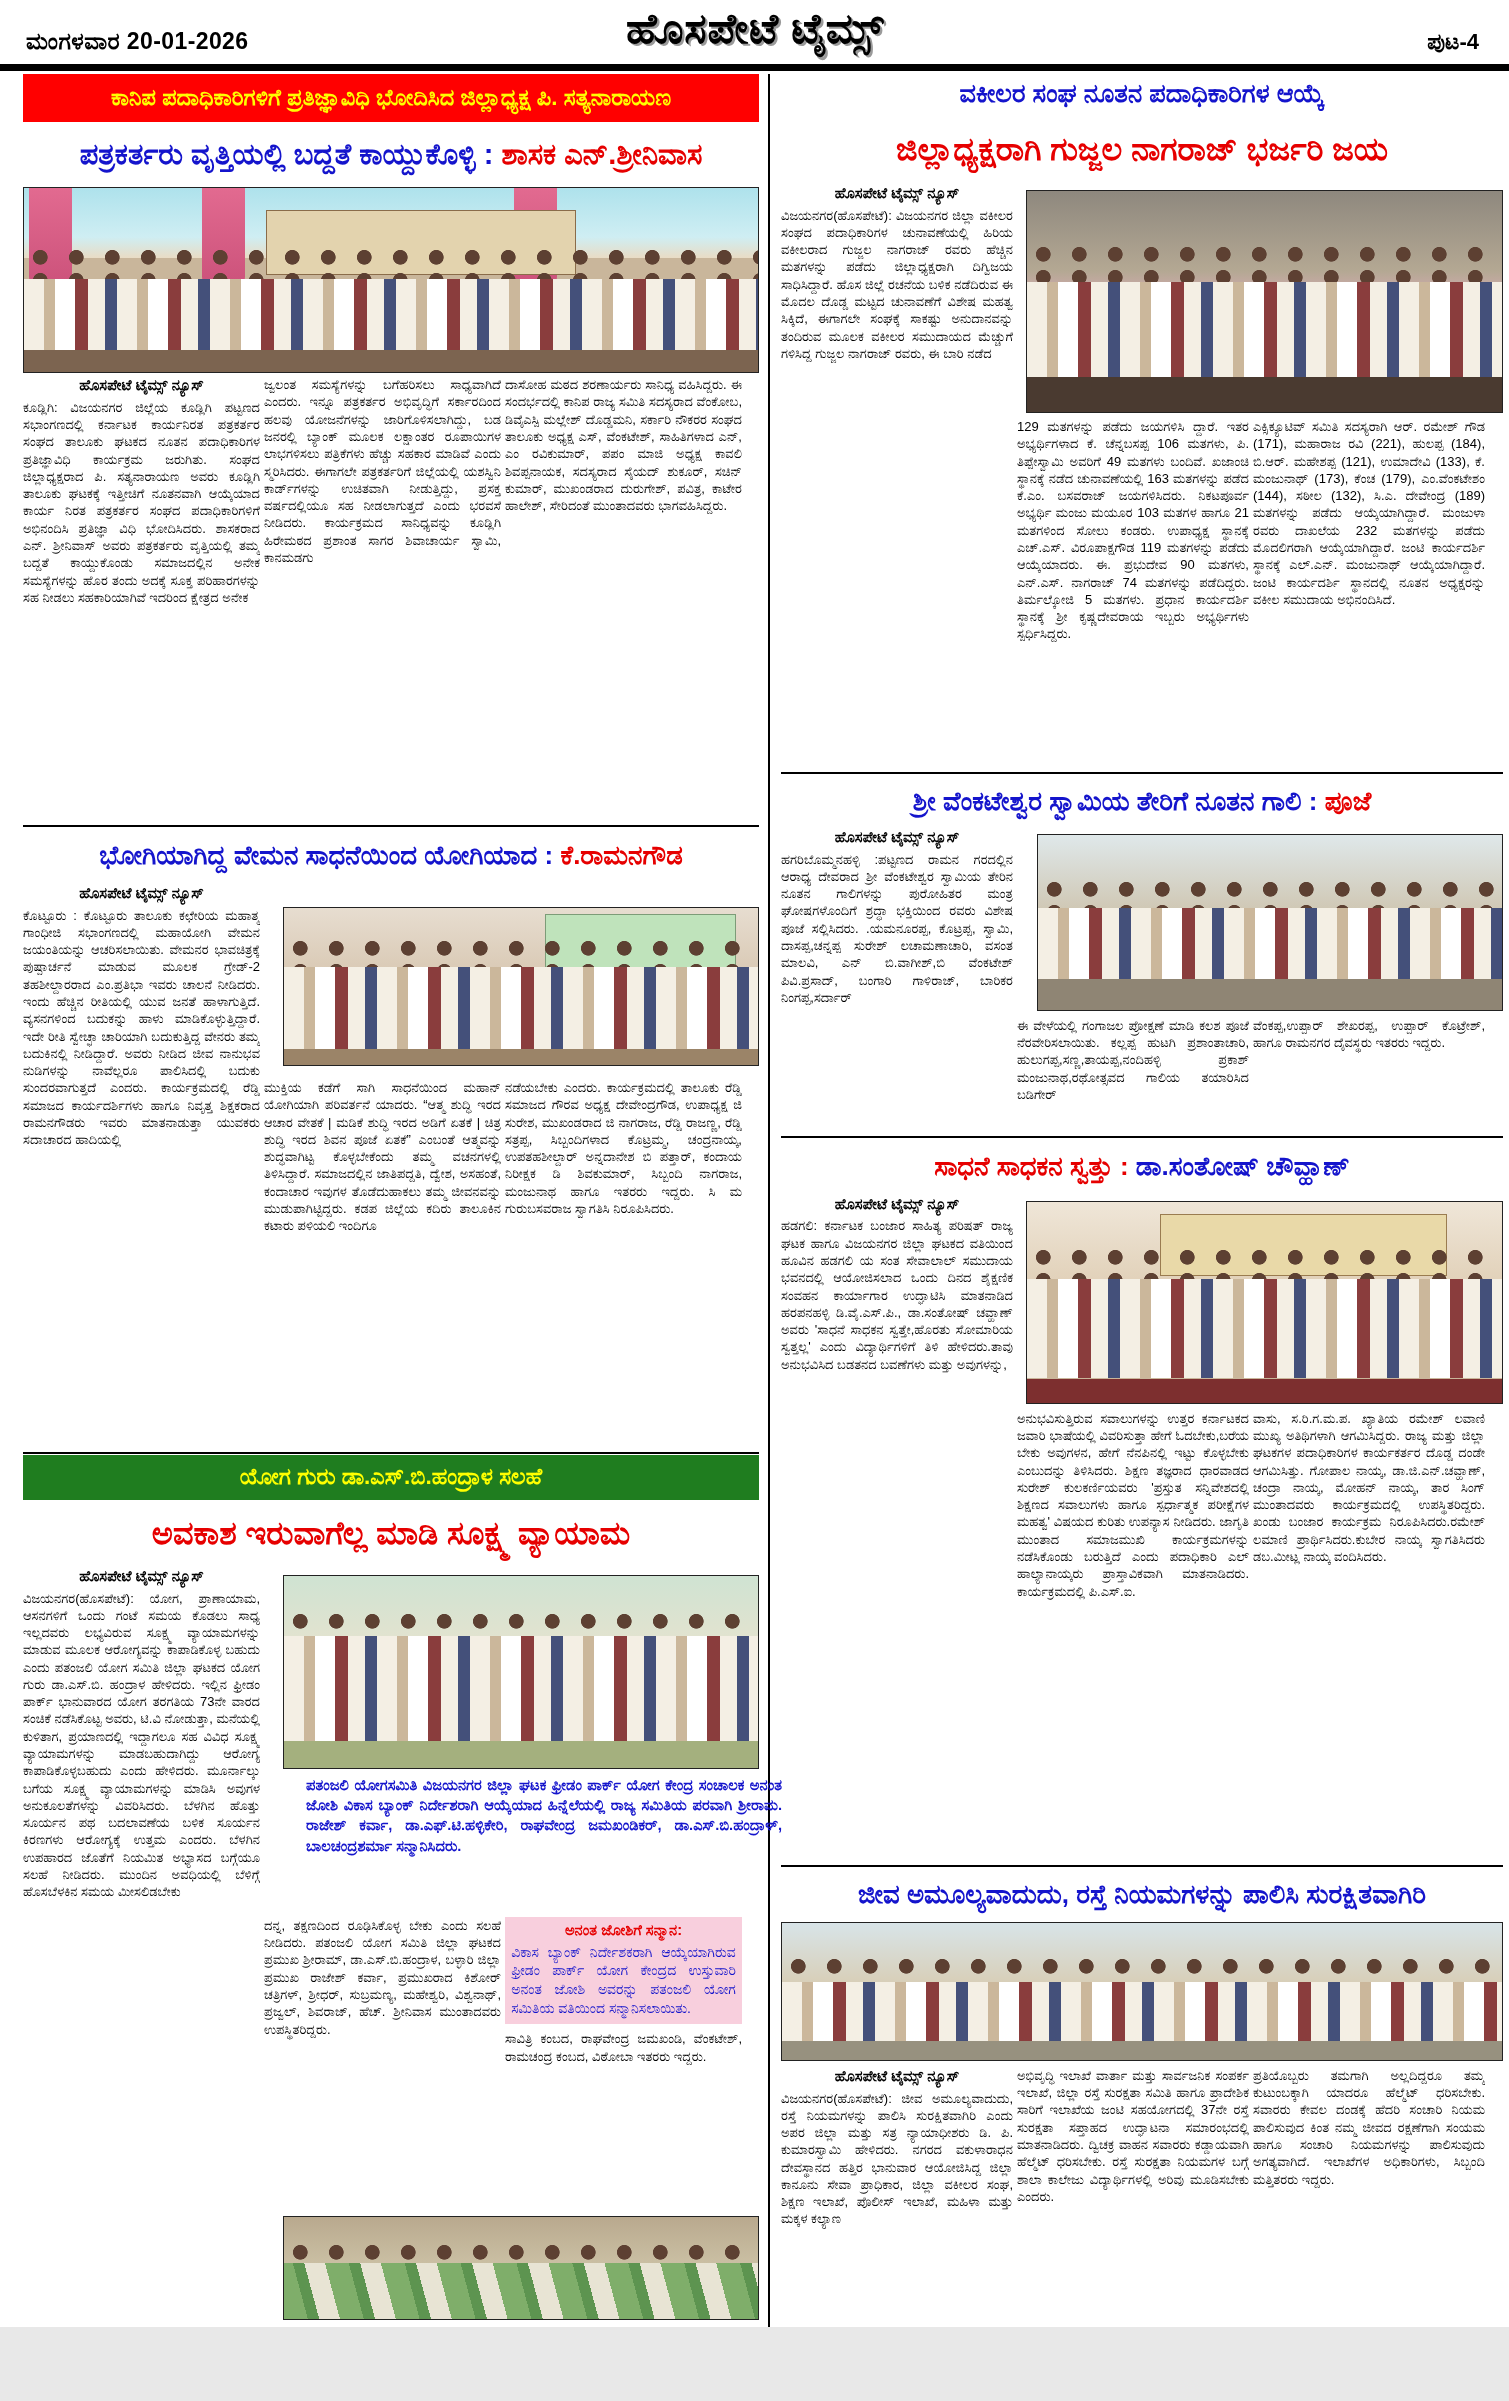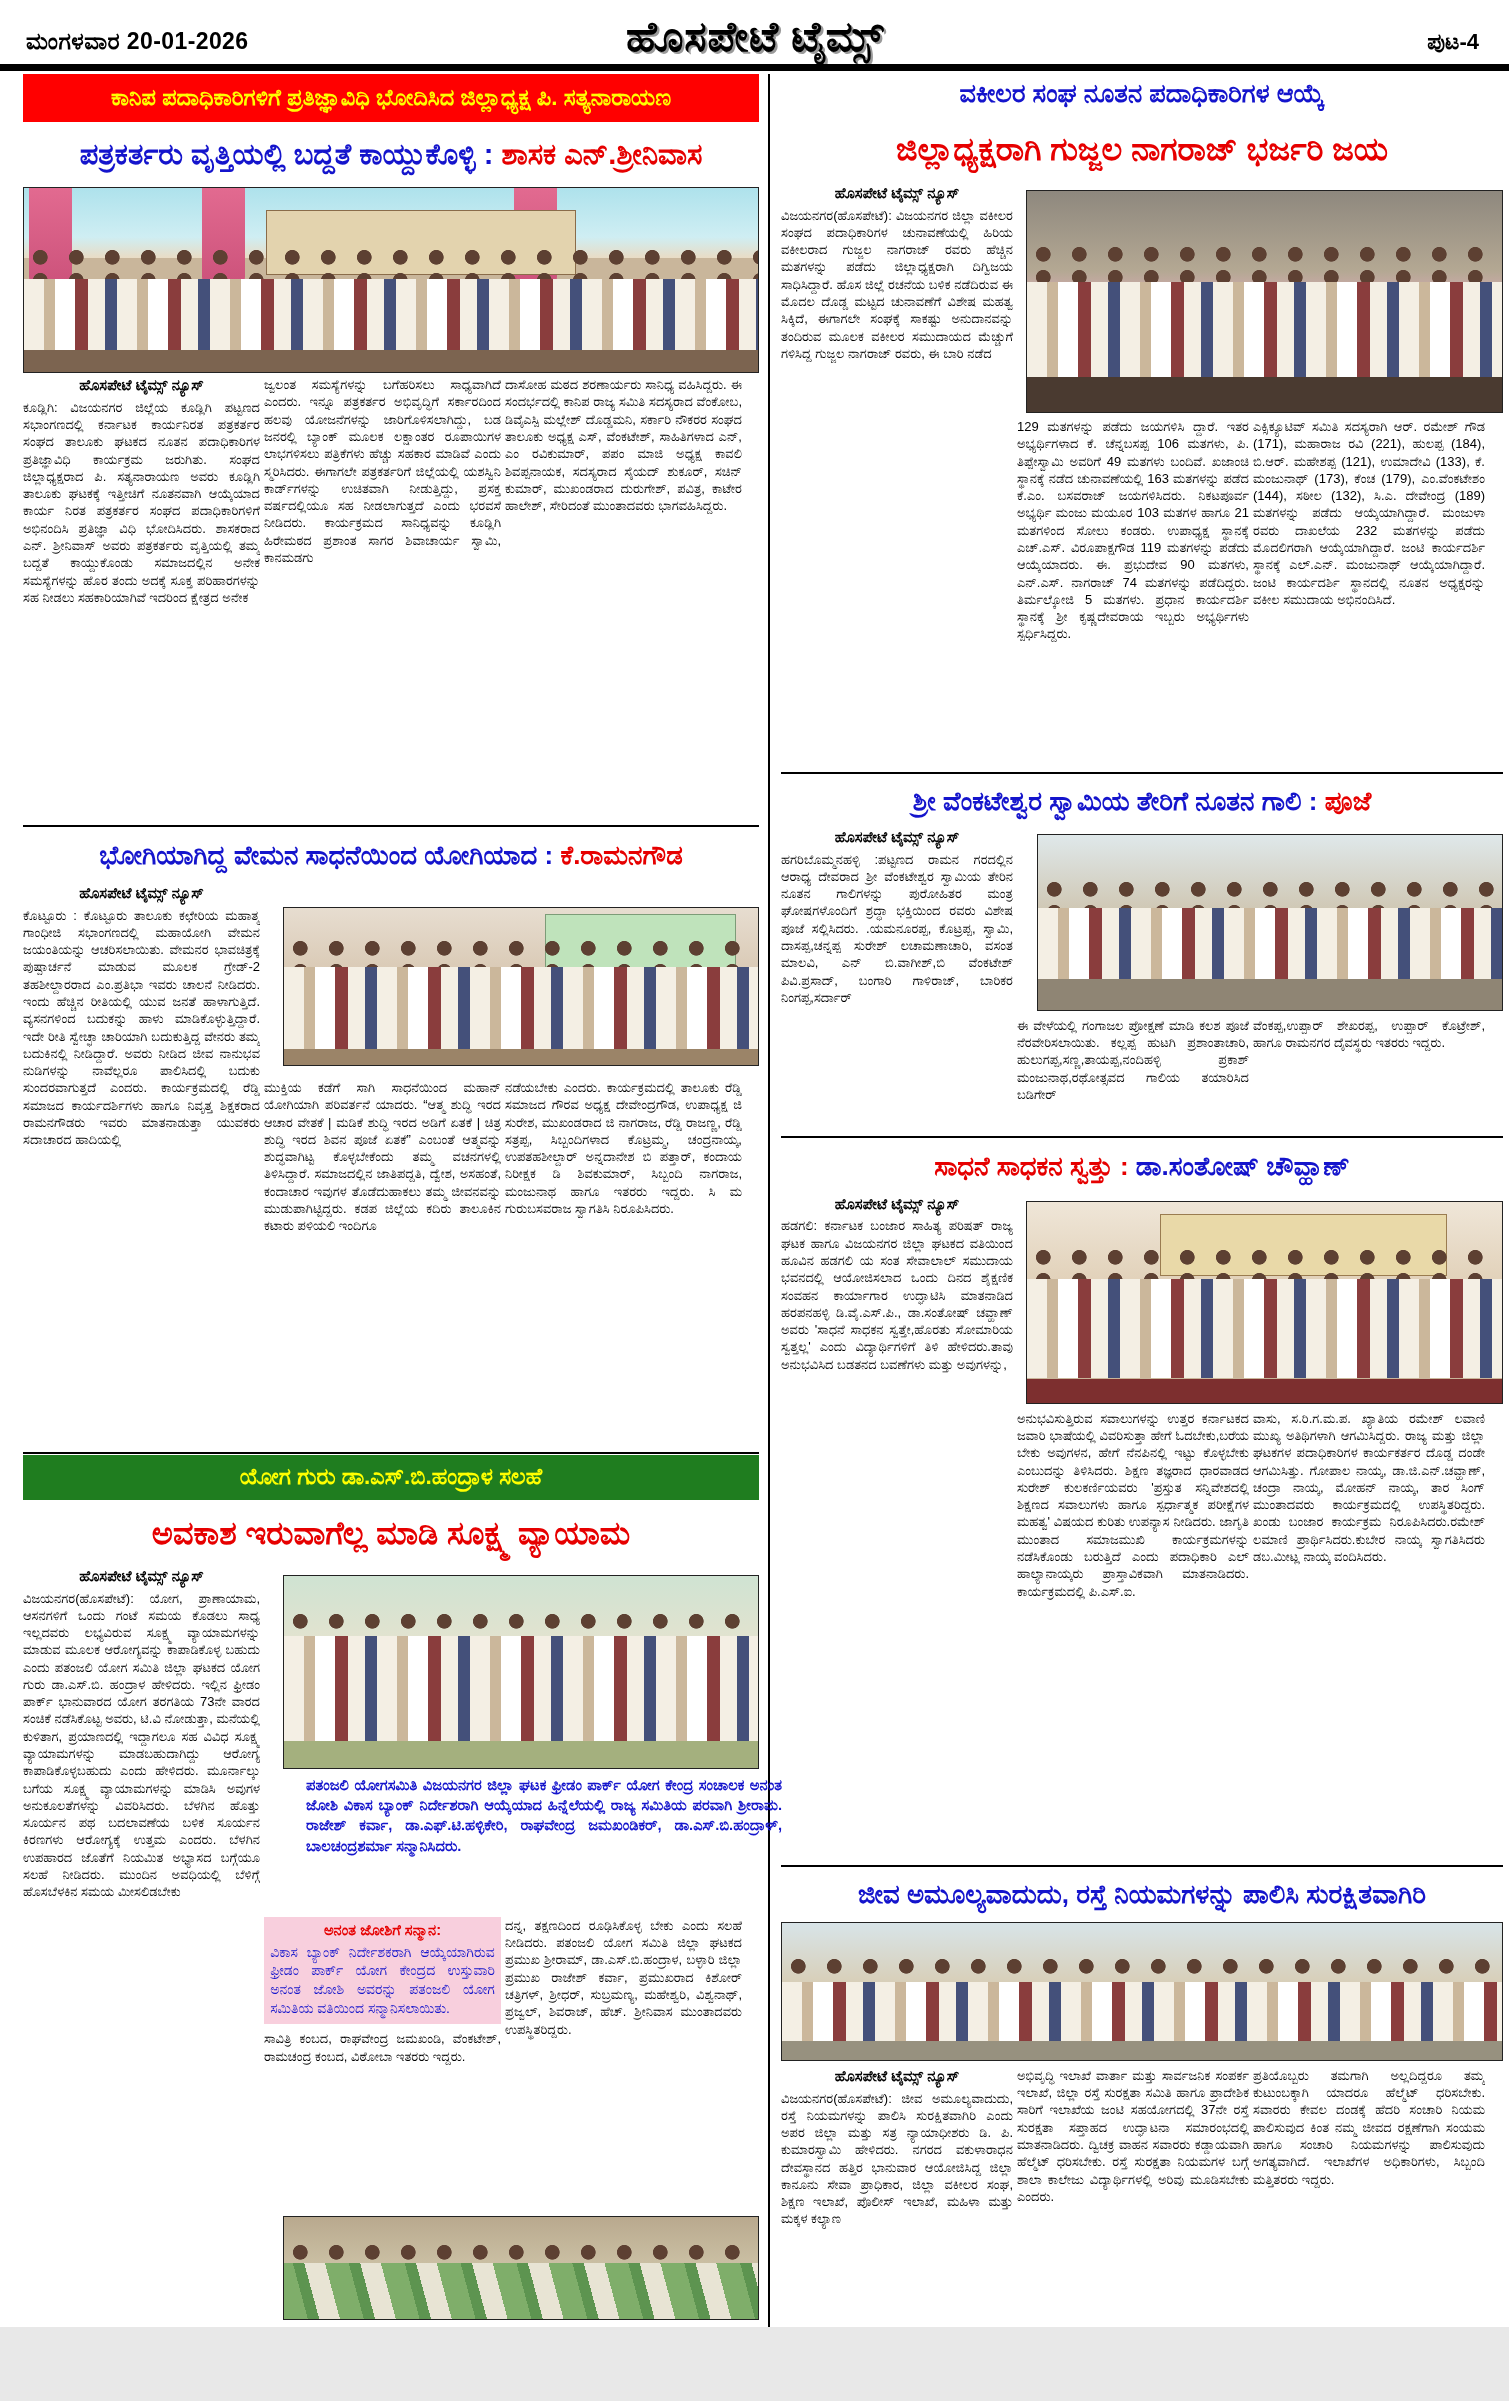--- a/index.html
+++ b/index.html
@@ -1,20 +1,20 @@
 <!DOCTYPE html>
 <html style="font-size:12.4px"><head>
 <meta charset="utf-8">
 <style>
   html,body{margin:0;padding:0;background:#e8e8e8;}
   #page{position:relative;width:1510px;height:2327px;background:#ffffff;
         font-family:"Liberation Sans", sans-serif;color:#000;overflow:hidden;}
   
   .hdr-date{position:absolute;left:26px;top:28px;font-size:23px;font-weight:bold;letter-spacing:0.4px;}
-  .masthead{position:absolute;left:50%;top:13px;transform:translateX(-50%);
+  .masthead{position:absolute;left:50%;top:5px;transform:translateX(-50%);
             font-size:42px;font-weight:bold;letter-spacing:0.8px;
             text-shadow:2.3px 2.3px 0 #9a9a9a;}
   .hdr-page{position:absolute;right:31px;top:29px;font-size:22px;font-weight:bold;}
   .toprule{position:absolute;left:0;top:64px;width:1510px;height:7px;background:#000;}
   .vdivider{position:absolute;left:768px;top:74px;width:1.5px;height:2256px;background:#000;}
 
   
   .colL{position:absolute;left:23px;top:74px;width:736px;}
   .colR{position:absolute;left:781px;top:74px;width:722px;}
 
@@ -160,28 +160,28 @@
       <div class="ph ph-a3b" style="left:260px;top:649px;width:476px;height:104px;">
         <div class="wall"></div>
         <div class="heads" style="top:26px;height:23px;"></div>
         <div class="mats"></div>
       </div>
       <div class="cols">
         <div class="c">
           <div class="byline">ಹೊಸಪೇಟೆ ಟೈಮ್ಸ್ ನ್ಯೂಸ್</div>
           <span>ವಿಜಯನಗರ(ಹೊಸಪೇಟೆ): ಯೋಗ, ಪ್ರಾಣಾಯಾಮ, ಆಸನಗಳಿಗೆ ಒಂದು ಗಂಟೆ ಸಮಯ ಕೊಡಲು ಸಾಧ್ಯ ಇಲ್ಲದವರು ಲಭ್ಯವಿರುವ ಸೂಕ್ಷ್ಮ ವ್ಯಾಯಾಮಗಳನ್ನು ಮಾಡುವ ಮೂಲಕ ಆರೋಗ್ಯವನ್ನು ಕಾಪಾಡಿಕೊಳ್ಳ ಬಹುದು ಎಂದು ಪತಂಜಲಿ ಯೋಗ ಸಮಿತಿ ಜಿಲ್ಲಾ ಘಟಕದ ಯೋಗ ಗುರು ಡಾ.ಎಸ್.ಬಿ. ಹಂದ್ರಾಳ ಹೇಳಿದರು. ಇಲ್ಲಿನ ಫ್ರೀಡಂ ಪಾರ್ಕ್ ಭಾನುವಾರದ ಯೋಗ ತರಗತಿಯ 73ನೇ ವಾರದ ಸಂಚಿಕೆ ನಡೆಸಿಕೊಟ್ಟ ಅವರು, ಟಿ.ವಿ ನೋಡುತ್ತಾ, ಮನೆಯಲ್ಲಿ ಕುಳಿತಾಗ, ಪ್ರಯಾಣದಲ್ಲಿ ಇದ್ದಾಗಲೂ ಸಹ ವಿವಿಧ ಸೂಕ್ಷ್ಮ ವ್ಯಾಯಾಮಗಳನ್ನು ಮಾಡಬಹುದಾಗಿದ್ದು ಆರೋಗ್ಯ ಕಾಪಾಡಿಕೊಳ್ಳಬಹುದು ಎಂದು ಹೇಳಿದರು. ಮೂರ್ನಾಲ್ಕು ಬಗೆಯ ಸೂಕ್ಷ್ಮ ವ್ಯಾಯಾಮಗಳನ್ನು ಮಾಡಿಸಿ ಅವುಗಳ ಅನುಕೂಲತೆಗಳನ್ನು ವಿವರಿಸಿದರು. ಬೆಳಗಿನ ಹೊತ್ತು ಸೂರ್ಯನ ಪಥ ಬದಲಾವಣೆಯ ಬಳಿಕ ಸೂರ್ಯನ ಕಿರಣಗಳು ಆರೋಗ್ಯಕ್ಕೆ ಉತ್ತಮ ಎಂದರು. ಬೆಳಗಿನ ಉಪಹಾರದ ಜೊತೆಗೆ ನಿಯಮಿತ ಅಭ್ಯಾಸದ ಬಗ್ಗೆಯೂ ಸಲಹೆ ನೀಡಿದರು. ಮುಂದಿನ ಅವಧಿಯಲ್ಲಿ ಬೆಳಿಗ್ಗೆ ಹೊಸಬೆಳಕಿನ ಸಮಯ ಮೀಸಲಿಡಬೇಕು</span>
         </div>
+        <div class="c" style="padding-top:350px;height:647px;">ದನ್ನ, ತಕ್ಷಣದಿಂದ ರೂಢಿಸಿಕೊಳ್ಳ ಬೇಕು ಎಂದು ಸಲಹೆ ನೀಡಿದರು. ಪತಂಜಲಿ ಯೋಗ ಸಮಿತಿ ಜಿಲ್ಲಾ ಘಟಕದ ಪ್ರಮುಖ ಶ್ರೀರಾಮ್, ಡಾ.ಎಸ್.ಬಿ.ಹಂದ್ರಾಳ, ಬಳ್ಳಾರಿ ಜಿಲ್ಲಾ ಪ್ರಮುಖ ರಾಜೇಶ್ ಕರ್ವಾ, ಪ್ರಮುಖರಾದ ಕಿಶೋರ್ ಚತ್ರಿಗಳ್, ಶ್ರೀಧರ್, ಸುಬ್ರಮಣ್ಯ, ಮಹೇಶ್ವರಿ, ವಿಶ್ವನಾಥ್, ಪ್ರಜ್ವಲ್, ಶಿವರಾಜ್, ಹೆಚ್. ಶ್ರೀನಿವಾಸ ಮುಂತಾದವರು ಉಪಸ್ಥಿತರಿದ್ದರು.</div>
         <div class="c" style="padding-top:350px;height:647px;">
           <div class="pinkbox">
             <div class="t">ಅನಂತ ಜೋಶಿಗೆ ಸನ್ಮಾನ:</div>
             <div class="b">ವಿಕಾಸ ಬ್ಯಾಂಕ್ ನಿರ್ದೇಶಕರಾಗಿ ಆಯ್ಕೆಯಾಗಿರುವ ಫ್ರೀಡಂ ಪಾರ್ಕ್ ಯೋಗ ಕೇಂದ್ರದ ಉಸ್ತುವಾರಿ ಅನಂತ ಜೋಶಿ ಅವರನ್ನು ಪತಂಜಲಿ ಯೋಗ ಸಮಿತಿಯ ವತಿಯಿಂದ ಸನ್ಮಾನಿಸಲಾಯಿತು.</div>
           </div>
           <span>ಸಾವಿತ್ರಿ ಕಂಬದ, ರಾಘವೇಂದ್ರ ಜಮಖಂಡಿ, ವೆಂಕಟೇಶ್, ರಾಮಚಂದ್ರ ಕಂಬದ, ವಿಠೋಬಾ ಇತರರು ಇದ್ದರು.</span>
         </div>
-        <div class="c" style="padding-top:350px;height:647px;">ದನ್ನ, ತಕ್ಷಣದಿಂದ ರೂಢಿಸಿಕೊಳ್ಳ ಬೇಕು ಎಂದು ಸಲಹೆ ನೀಡಿದರು. ಪತಂಜಲಿ ಯೋಗ ಸಮಿತಿ ಜಿಲ್ಲಾ ಘಟಕದ ಪ್ರಮುಖ ಶ್ರೀರಾಮ್, ಡಾ.ಎಸ್.ಬಿ.ಹಂದ್ರಾಳ, ಬಳ್ಳಾರಿ ಜಿಲ್ಲಾ ಪ್ರಮುಖ ರಾಜೇಶ್ ಕರ್ವಾ, ಪ್ರಮುಖರಾದ ಕಿಶೋರ್ ಚತ್ರಿಗಳ್, ಶ್ರೀಧರ್, ಸುಬ್ರಮಣ್ಯ, ಮಹೇಶ್ವರಿ, ವಿಶ್ವನಾಥ್, ಪ್ರಜ್ವಲ್, ಶಿವರಾಜ್, ಹೆಚ್. ಶ್ರೀನಿವಾಸ ಮುಂತಾದವರು ಉಪಸ್ಥಿತರಿದ್ದರು.</div>
       </div>
     </div>
   </div>
 
   <div class="colR">
 
     <div class="hlB1sub">ವಕೀಲರ ಸಂಘ ನೂತನ ಪದಾಧಿಕಾರಿಗಳ ಆಯ್ಕೆ</div>
     <div class="hlB1">ಜಿಲ್ಲಾಧ್ಯಕ್ಷರಾಗಿ ಗುಜ್ಜಲ ನಾಗರಾಜ್ ಭರ್ಜರಿ ಜಯ</div>
     <div class="art" style="height:587px;">
       <div class="ph ph-b1" style="left:245px;top:6.2px;width:477px;height:223px;">

